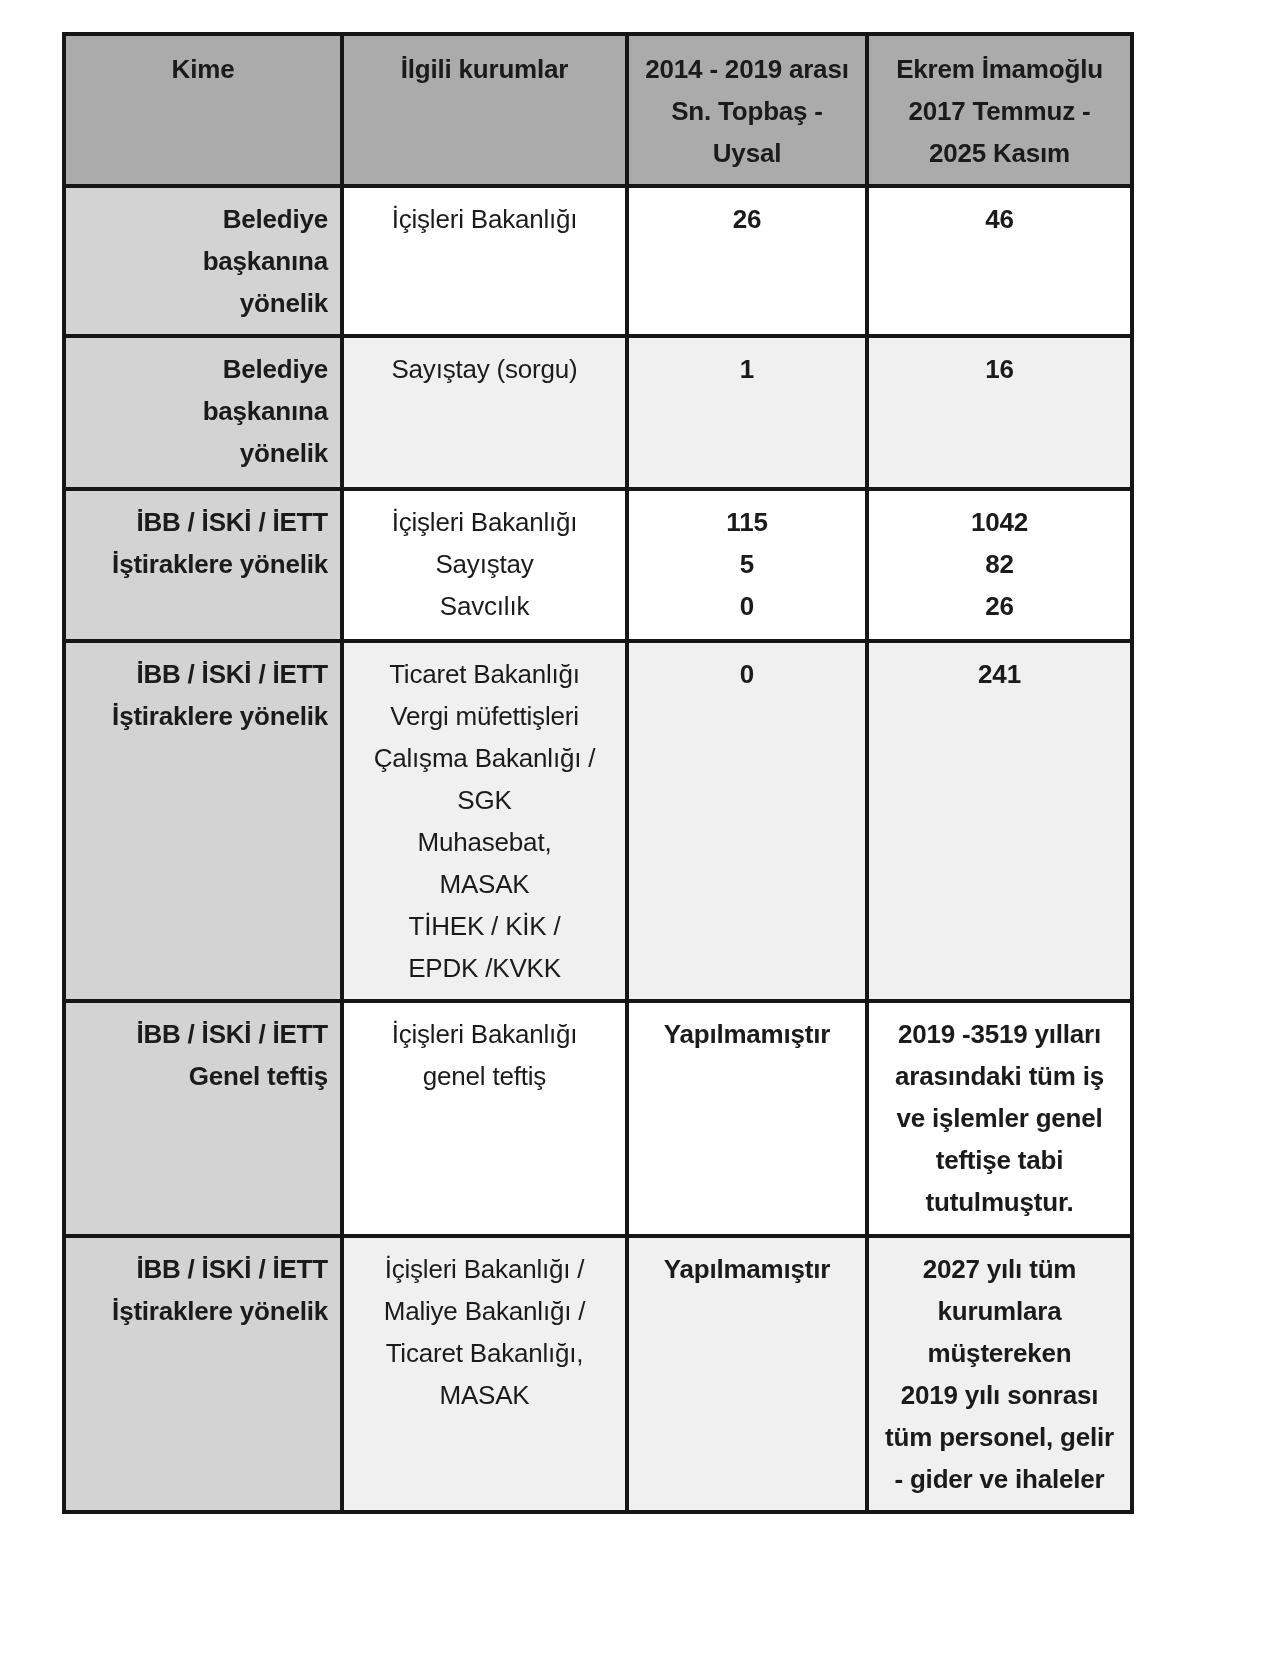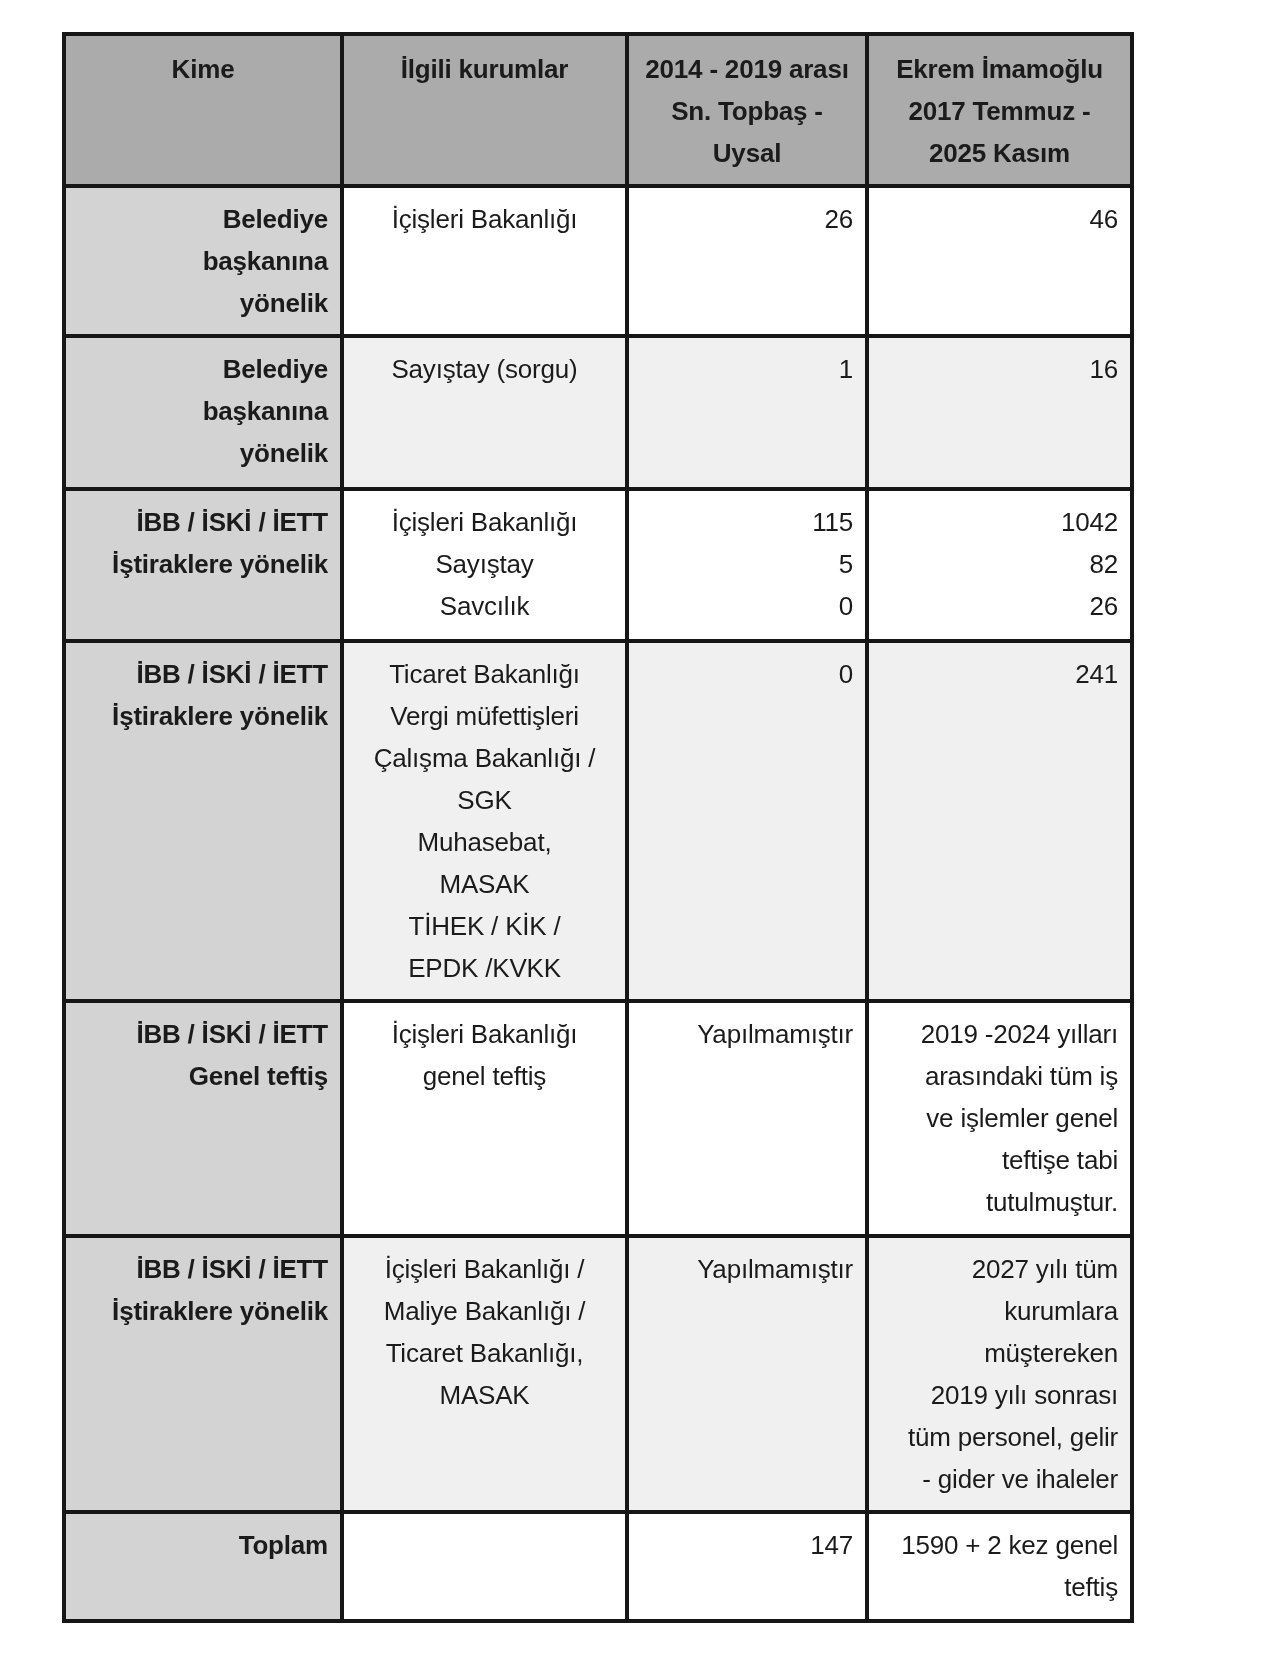--- a/index.html
+++ b/index.html
@@ -40,21 +40,21 @@
     text-align:center;
     padding-top:12px;
   }
   .audit td.kime{
     background:var(--label_bg);
     font-weight:bold;
     text-align:right;
   }
   .audit td.inst{ text-align:center; }
   .audit td.inst.center{ text-align:center; }
-  .audit td.num{ text-align:right; }
+  .audit td.num{ text-align:center;font-weight:bold; }
   tr.row-light td.body{ background:var(--row_bg); }
   tr.row-shade td.body{ background:var(--row_alt_bg); }
   
   tr.hr0{height:148px;} tr.hr1{height:150px;} tr.hr2{height:153px;}
   tr.hr3{height:152px;} tr.hr4{height:358px;} tr.hr5{height:235px;}
   tr.hr6{height:275px;} tr.hr7{height:109px;}
 </style>
 </head>
 <body>
 
@@ -119,42 +119,35 @@
 EPDK /KVKK</td>
       <td class="body num">0</td>
       <td class="body num">241</td>
     </tr>
     <tr class="hr5 row-light">
       <td class="kime">İBB / İSKİ / İETT
 Genel teftiş</td>
       <td class="body inst">İçişleri Bakanlığı
 genel teftiş</td>
       <td class="body num">Yapılmamıştır</td>
-      <td class="body num">2019 -2024 yılları
+      <td class="body num">2019 -3519 yılları
 arasındaki tüm iş
 ve işlemler genel
 teftişe tabi
 tutulmuştur.</td>
     </tr>
     <tr class="hr6 row-shade">
       <td class="kime">İBB / İSKİ / İETT
 İştiraklere yönelik</td>
       <td class="body inst">İçişleri Bakanlığı /
 Maliye Bakanlığı /
 Ticaret Bakanlığı,
 MASAK</td>
       <td class="body num">Yapılmamıştır</td>
       <td class="body num">2027 yılı tüm
 kurumlara
 müştereken
 2019 yılı sonrası
 tüm personel, gelir
 - gider ve ihaleler</td>
     </tr>
-    <tr class="hr7 row-light">
-      <td class="kime">Toplam</td>
-      <td class="body inst"></td>
-      <td class="body num">147</td>
-      <td class="body num">1590 + 2 kez genel
-teftiş</td>
-    </tr>
   </tbody>
 </table>
 
 </body></html>

